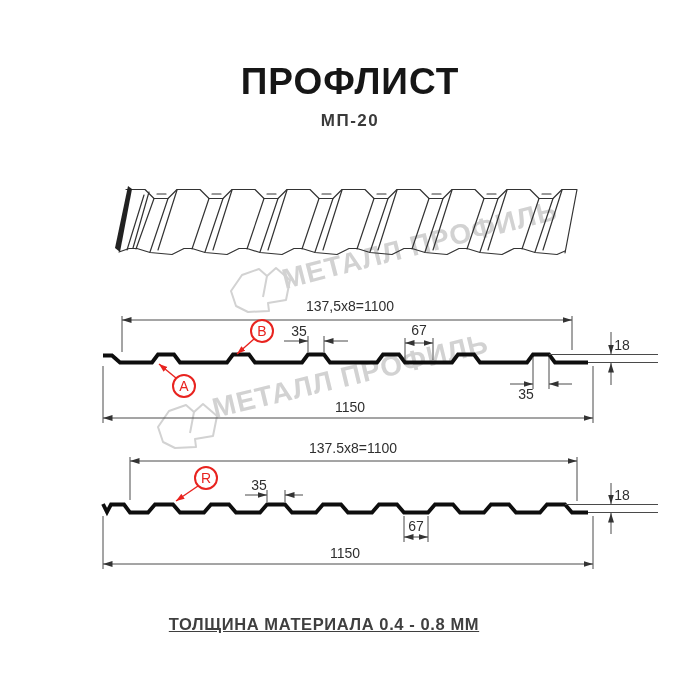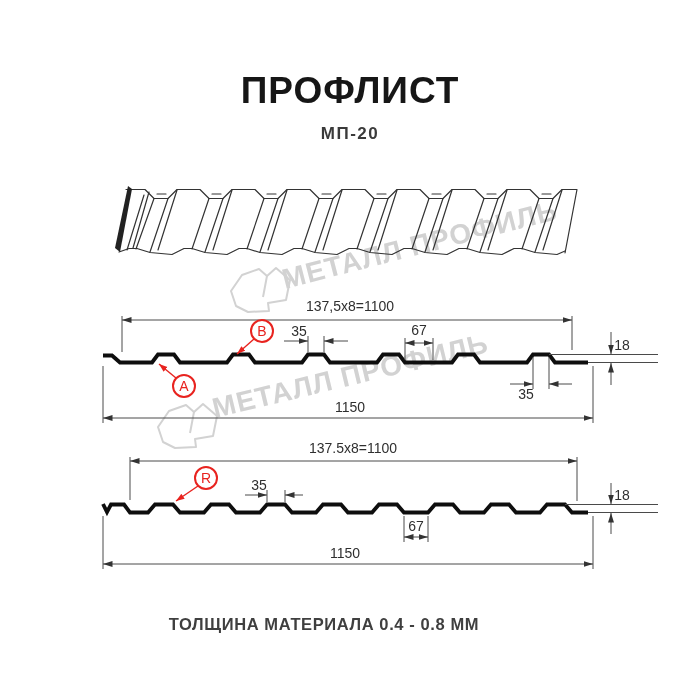--- a/index.html
+++ b/index.html
@@ -1,23 +1,23 @@
 <!DOCTYPE html>
 <html><head>
 <meta charset="utf-8">
 <style>
   html,body{margin:0;padding:0;background:#fff;}
   .page{position:relative;width:700px;height:700px;background:#ffffff;overflow:hidden;
         font-family:"Liberation Sans",sans-serif;}
   .header{position:absolute;top:58px;left:0;width:700px;text-align:center;}
-  .title{font-size:37px;font-weight:bold;color:#161616;letter-spacing:1px;margin:12px;
+  .title{font-size:37px;font-weight:bold;color:#161616;letter-spacing:1px;margin:3px;
          font-family:"Liberation Sans",sans-serif;}
   .subtitle{font-size:17px;font-weight:600;color:#3a3a3a;letter-spacing:1.5px;margin-top:8px;}
   .footer{position:absolute;top:615px;left:0;width:648px;text-align:center;
-          font-size:16.5px;font-weight:600;color:#3f3f3f;letter-spacing:0.6px;}
+          font-size:16.5px;font-weight:600;color:#3f3f3f;letter-spacing:0.6px;text-decoration:underline;}
   svg{position:absolute;top:0;left:0;}
   .draw{stroke:#333;stroke-width:1.2;fill:none;stroke-linejoin:round;stroke-linecap:round;}
   .thick{stroke:#0e0e0e;stroke-width:3.8;fill:none;stroke-linejoin:miter;}
   .thin{stroke:#4a4a4a;stroke-width:1;fill:none;}
   .dim-text{font-family:"Liberation Sans",sans-serif;font-size:14px;fill:#2f2f2f;text-anchor:middle;}
   .callout-circle{fill:none;stroke:#e8231f;stroke-width:2;}
   .callout-letter{font-family:"Liberation Sans",sans-serif;font-size:14px;fill:#e8231f;text-anchor:middle;}
   .red-arrow{stroke:#e8231f;stroke-width:1.4;fill:none;}
   .wm-text{font-family:"Liberation Sans",sans-serif;font-size:28px;font-weight:bold;
            fill:#d2d2d2;letter-spacing:1px;}

